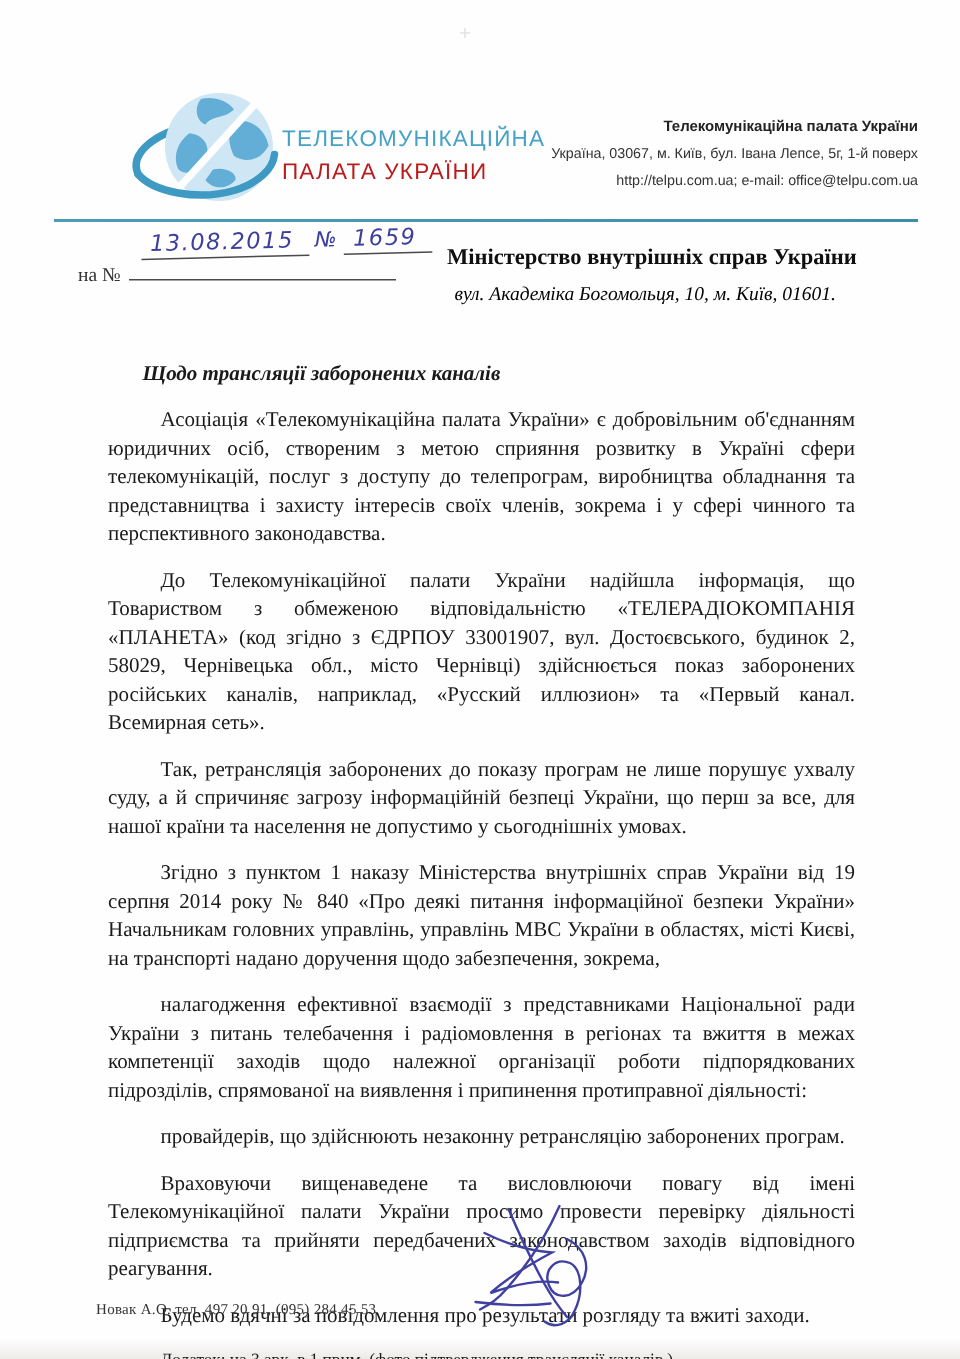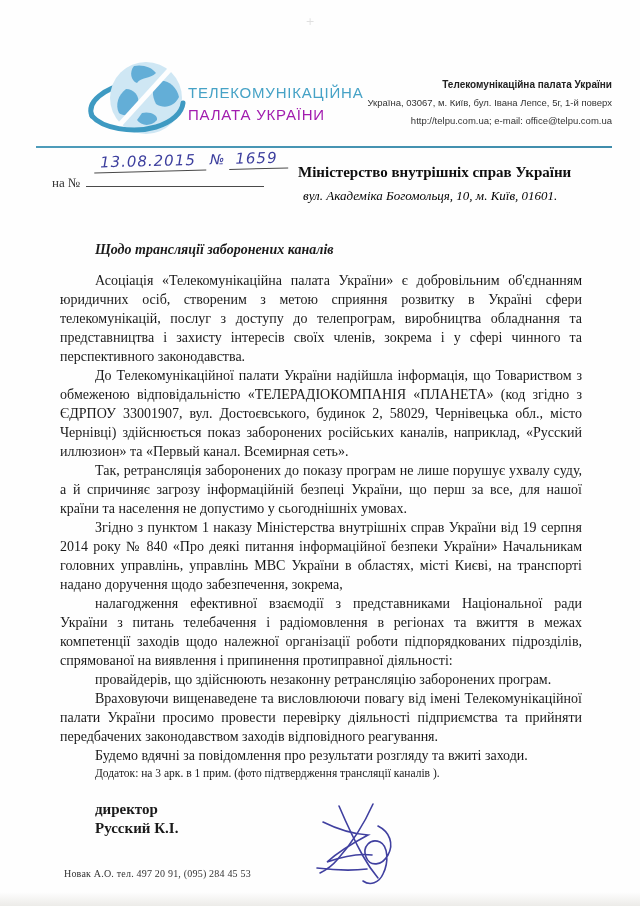--- a/index.html
+++ b/index.html
@@ -20,21 +20,21 @@
     background:linear-gradient(#fefefe, #ecebe8);
   }
 
   
   .logo { position:absolute; left:84px; top:56px; }
   .wordmark {
     position:absolute; left:188px; top:84px;
     font-family:"Liberation Sans", sans-serif; font-size:15px; letter-spacing:.8px;
   }
   .wm1 { color:#46a2c6;text-align:right; }
-  .wm2 { color:#a21caf; margin-top:5px; }
+  .wm2 { color:#b91c1c; margin-top:5px; }
 
   .contact {
     position:absolute; right:28px; top:64px; text-align:right;
     font-family:"Liberation Sans", sans-serif; font-size:9.5px;
     color:#333; line-height:18px; white-space:nowrap;margin-top:12px;
   }
   .contact .org { font-weight:bold; font-size:10px; color:#222; }
 
   .rule {
     position:absolute; left:36px; right:28px; top:146px; height:2px;
@@ -60,21 +60,21 @@
   .recipient { position:absolute; left:298px; top:164px; width:316px; }
   .recipient-name { font-weight:bold; font-size:15px; color:#0f0f0f; }
   .recipient-addr { font-style:italic; font-size:13px; color:#000000; margin-top:7px; margin-left:5px; }
 
   
   .content {
     position:absolute; left:60px; top:240px; width:522px;
     font-size:14px; line-height:19px; text-align:justify; color:#1a1a1a;
   }
   .subject { font-style:italic; margin:0 0 12px 35px; text-align:left;font-weight:bold; }
-  p.para { margin:0; text-indent:35px;font-family:Liberation Serif, serif; }
+  p.para { margin:12px; text-indent:35px;font-family:Liberation Serif, serif; }
   p.para.small { font-size:11.5px; line-height:17px; }
 
   
   .closing {
     margin-top:18px; display:flex; justify-content:space-between;
     font-weight:bold; font-size:15px; padding:0 8px 0 35px;flex-direction:column;
   }
   .sig-scribble { position:absolute; left:293px; top:798px; }
 
   .footer-contact {

